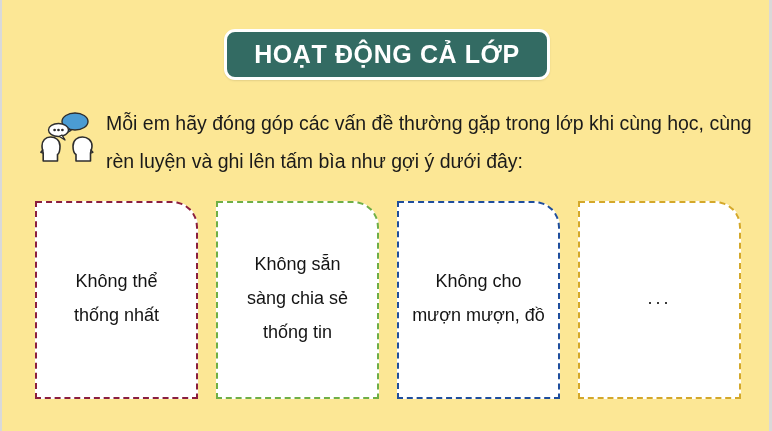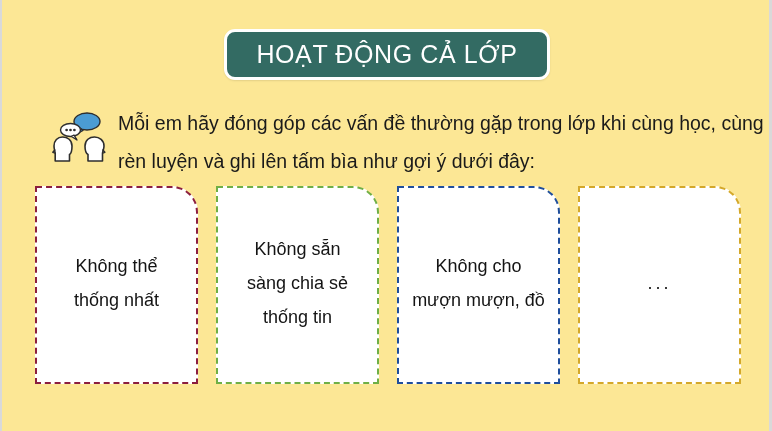--- a/index.html
+++ b/index.html
@@ -36,30 +36,30 @@
     border: 3px solid #FFFFFF;
     border-radius: 11px;
     display: flex;
     align-items: center;
     justify-content: center;
     box-shadow: 0 1px 2px rgba(0,0,0,0.10);
   }
   #title-text {
     color: #FFFFFF;
     font-size: 25px;
-    font-weight: normal;
+    font-weight: bold;
     letter-spacing: 0.6px;
     line-height: 1;
     white-space: nowrap;
   }
 
   
   #instruction-row {
     position: absolute;
-    left: 50px;
+    left: 38px;
     top: 104px;
     width: 712px;
     display: flex;
     align-items: flex-start;
   }
   #discussion-icon {
     flex: 0 0 auto;
     width: 58px;
     height: 56px;
     margin-right: 8px;
@@ -70,21 +70,21 @@
     color: #1A1A1A;
     font-size: 19.5px;
     line-height: 38px;
     text-align: left;
   }
 
   
   #cards-row {
     position: absolute;
     left: 33px;
-    top: 186px;
+    top: 201px;
     width: 706px;
     height: 198px;
     display: flex;
     justify-content: space-between;
   }
   .card {
     position: relative;
     width: 163px;
     height: 198px;
     box-sizing: border-box;

